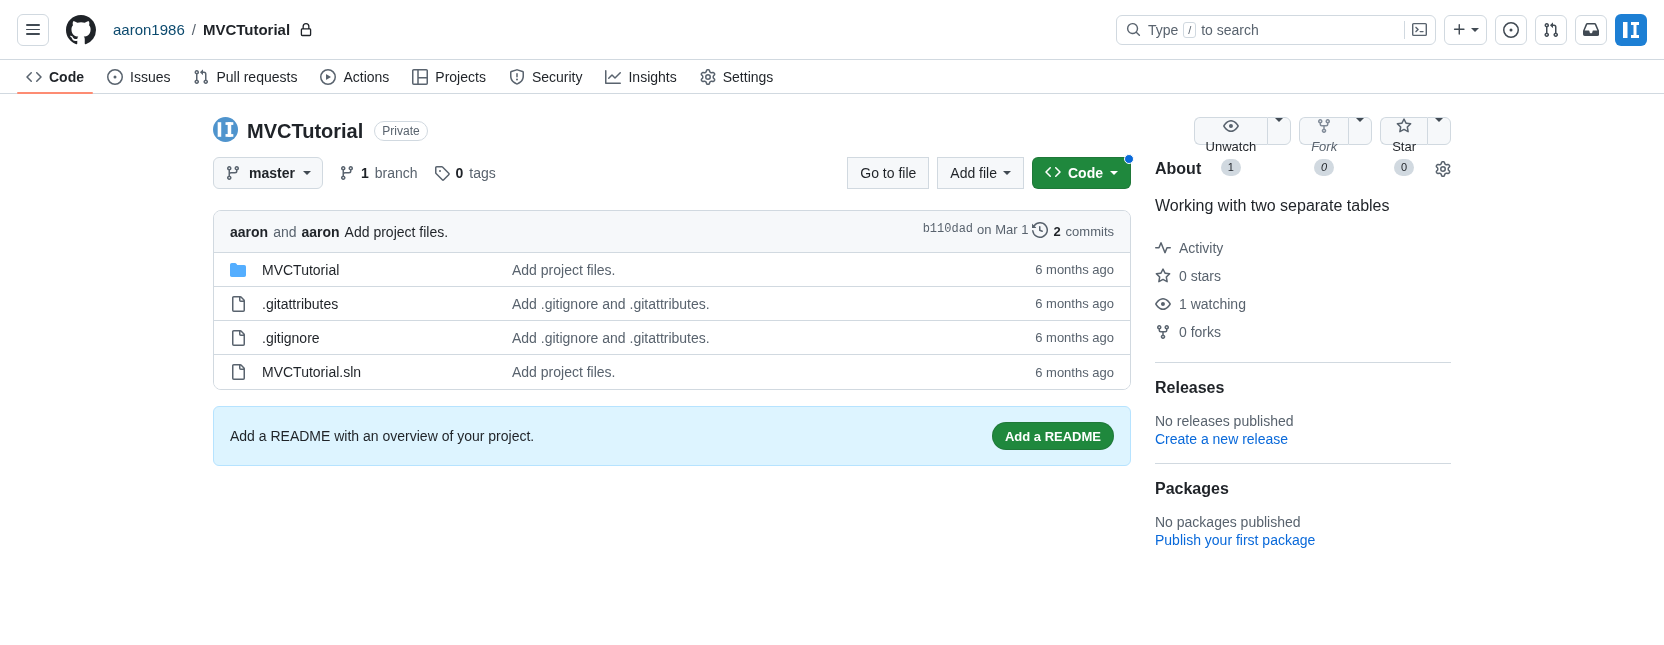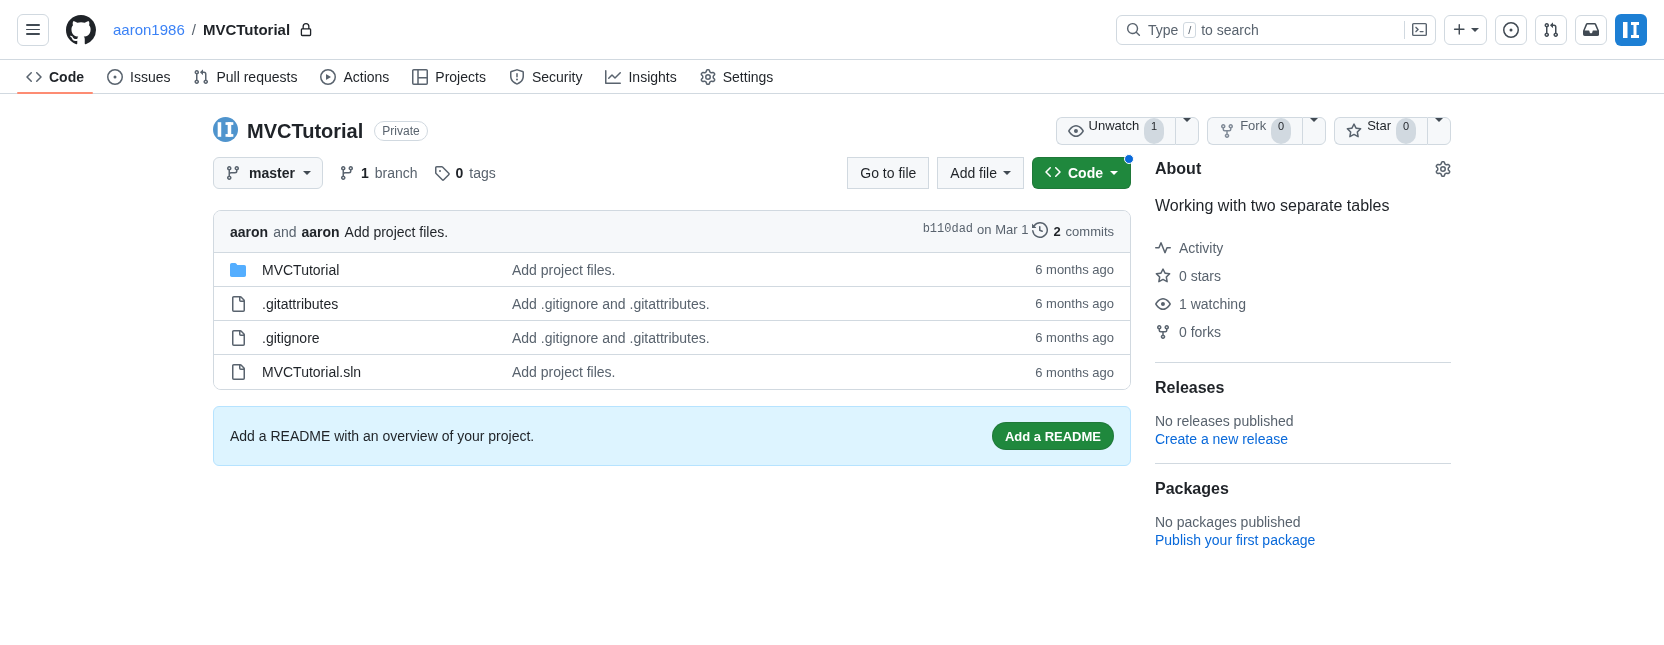--- a/index.html
+++ b/index.html
@@ -34,21 +34,21 @@
     flex: none;
   }
   .hamburger span { display: block; width: 14px; height: 1.5px; background: #414a53; border-radius: 1px; }
   .gh-mark { margin-left: 17px; flex: none; display: flex; align-items: center; }
   .breadcrumb {
     margin-left: 17px;
     display: flex; align-items: center; gap: 7px;
     font-size: 15px;
     white-space: nowrap;
   }
-  .breadcrumb .owner { color: #3b82f6; text-decoration: none; }
+  .breadcrumb .owner { color: #0c4a6e; text-decoration: none; }
   .breadcrumb .sep { color: #59636e; }
   .breadcrumb .repo { color: #1f2328; font-weight: 600; text-decoration: none; }
   .breadcrumb .lock { margin-left: 2px; display: inline-flex; align-items: center; }
 
   .header-right {
     margin-left: auto;
     display: flex; align-items: center; gap: 8px;
   }
   .searchbox {
     width: 320px; height: 30px;
@@ -150,27 +150,28 @@
     color: #59636e;
     margin-left: 2px;
   }
   .title-actions { margin-left: auto; display: flex; align-items: center; gap: 8px; padding-right: 196px; }
 
   .btn {
     height: 28px;
     border: 1px solid #d1d9e0;
     border-radius: 6px;
     background: #f6f8fa;
-    display: flex; 
+    display: flex; align-items: center;
     gap: 5px;
     padding: 0 11px;
     font-size: 13px;
     color: #1f2328;
     cursor: pointer;
     white-space: nowrap;
+    flex-direction: column;
   }
   .btn .ico { display: flex; align-items: center; color: #59636e; flex: none; }
   .counter {
     background: #d1d9e0;
     border-radius: 2em;
     font-size: 11px;
     line-height: 17px;
     padding: 0 6px;
     color: #1f2328;
     min-width: 20px;
@@ -178,21 +179,21 @@
   }
   .btn-group { display: flex; align-items: stretch; }
   .btn-group .btn:first-child { border-top-right-radius: 0; border-bottom-right-radius: 0; border-right: none; }
   .btn-group .btn:last-child { border-top-left-radius: 0; border-bottom-left-radius: 0; padding: 0 7px; }
   .caret {
     width: 0; height: 0;
     border-left: 4px solid transparent;
     border-right: 4px solid transparent;
     border-top: 4px solid #414a53;
   }
-  .btn.disabled { color: #59636e; }
+  .btn.disabled { color: #59636e; font-style: italic; }
   .btn.disabled .ico { color: #818b98; }
 
   
   .cols {
     display: flex;
     padding: 0 196px;
     gap: 24px;
     align-items: flex-start;
   }
   .col-main { flex: 1; min-width: 0; }

